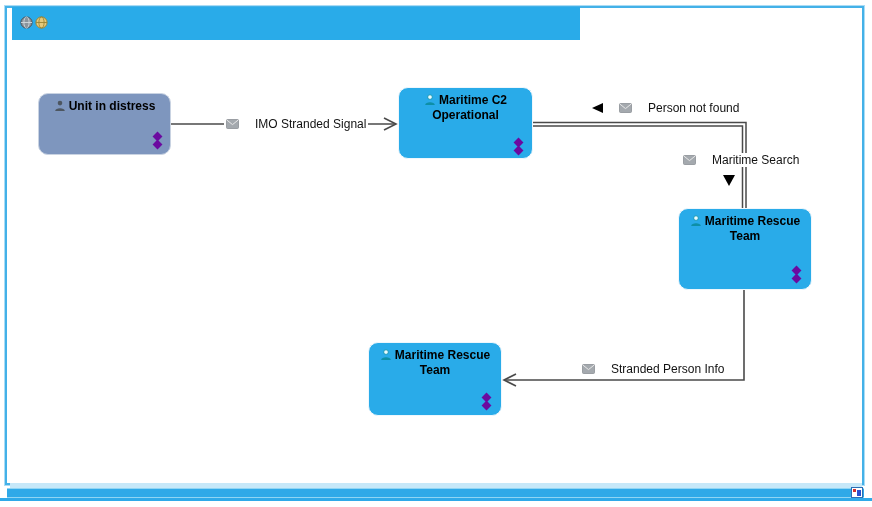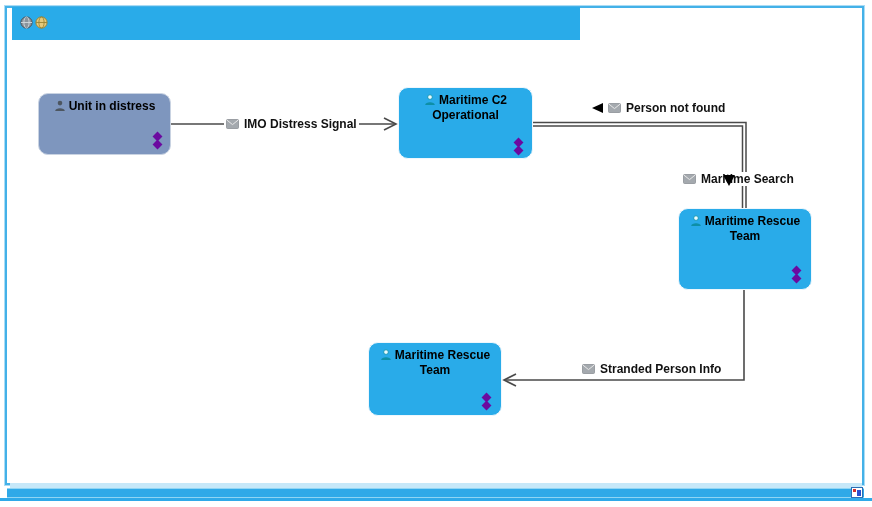--- a/index.html
+++ b/index.html
@@ -45,23 +45,23 @@
     font-size:12px;font-weight:bold;color:#000;line-height:15px;
   }
   .node-title svg{vertical-align:-2px;margin-right:3px;}
   .decorator{position:absolute;width:14px;display:flex;flex-direction:column;align-items:center;z-index:25;}
   .decorator .dmd{width:7px;height:7px;background:#6b0aa0;transform:rotate(45deg);}
   .decorator .dmd+.dmd{margin-top:1px;}
   
   .wires{position:absolute;left:0;top:0;z-index:10;}
   
   .msg{
-    position:absolute;display:flex;align-items:center;gap:5px;
+    position:absolute;display:flex;align-items:center;gap:16px;
     background:#ffffff;padding:0 2px;z-index:15;
-    font-size:12px;font-weight:700;color:#111;white-space:nowrap;
+    font-size:12px;font-weight:400;color:#111;white-space:nowrap;
   }
   .tri-left{width:0;height:0;border-top:5.5px solid transparent;border-bottom:5.5px solid transparent;border-right:11px solid #000;}
   .tri-down{position:absolute;width:0;height:0;border-left:6.5px solid transparent;border-right:6.5px solid transparent;border-top:11px solid #000;z-index:15;}
 </style>
 </head>
 <body>
 
 <div class="frame"></div>
 
 <svg class="wires" width="872" height="507">
@@ -149,33 +149,33 @@
 <div class="decorator" style="left:479px;top:394px;">
   <span class="dmd"></span>
     <span class="dmd"></span>
 </div>
 
 <div class="msg" style="left:224px;top:117px;">
   <svg width="13" height="10" viewBox="0 0 13 10">
     <rect x="0.5" y="0.5" width="12" height="9" rx="1" fill="#a4a9ae" stroke="#8c9196" stroke-width="0.8"></rect>
     <path d="M0.8,1 L6.5,5.6 L12.2,1" fill="none" stroke="#e8e8e8" stroke-width="1"></path>
   </svg>
-  <span>IMO Distress Signal</span>
+  <span>IMO Stranded Signal</span>
 </div>
 
 <div class="msg" style="left:590px;top:101px;">
   <span class="tri-left"></span>
   <svg width="13" height="10" viewBox="0 0 13 10">
     <rect x="0.5" y="0.5" width="12" height="9" rx="1" fill="#a4a9ae" stroke="#8c9196" stroke-width="0.8"></rect>
     <path d="M0.8,1 L6.5,5.6 L12.2,1" fill="none" stroke="#e8e8e8" stroke-width="1"></path>
   </svg>
   <span>Person not found</span>
 </div>
 
-<div class="msg" style="left:681px;top:172px;">
+<div class="msg" style="left:681px;top:153px;">
   <svg width="13" height="10" viewBox="0 0 13 10">
     <rect x="0.5" y="0.5" width="12" height="9" rx="1" fill="#a4a9ae" stroke="#8c9196" stroke-width="0.8"></rect>
     <path d="M0.8,1 L6.5,5.6 L12.2,1" fill="none" stroke="#e8e8e8" stroke-width="1"></path>
   </svg>
   <span>Maritime Search</span>
 </div>
 <span class="tri-down" style="left:723px;top:175px;"></span>
 
 <div class="msg" style="left:580px;top:362px;">
   <svg width="13" height="10" viewBox="0 0 13 10">

